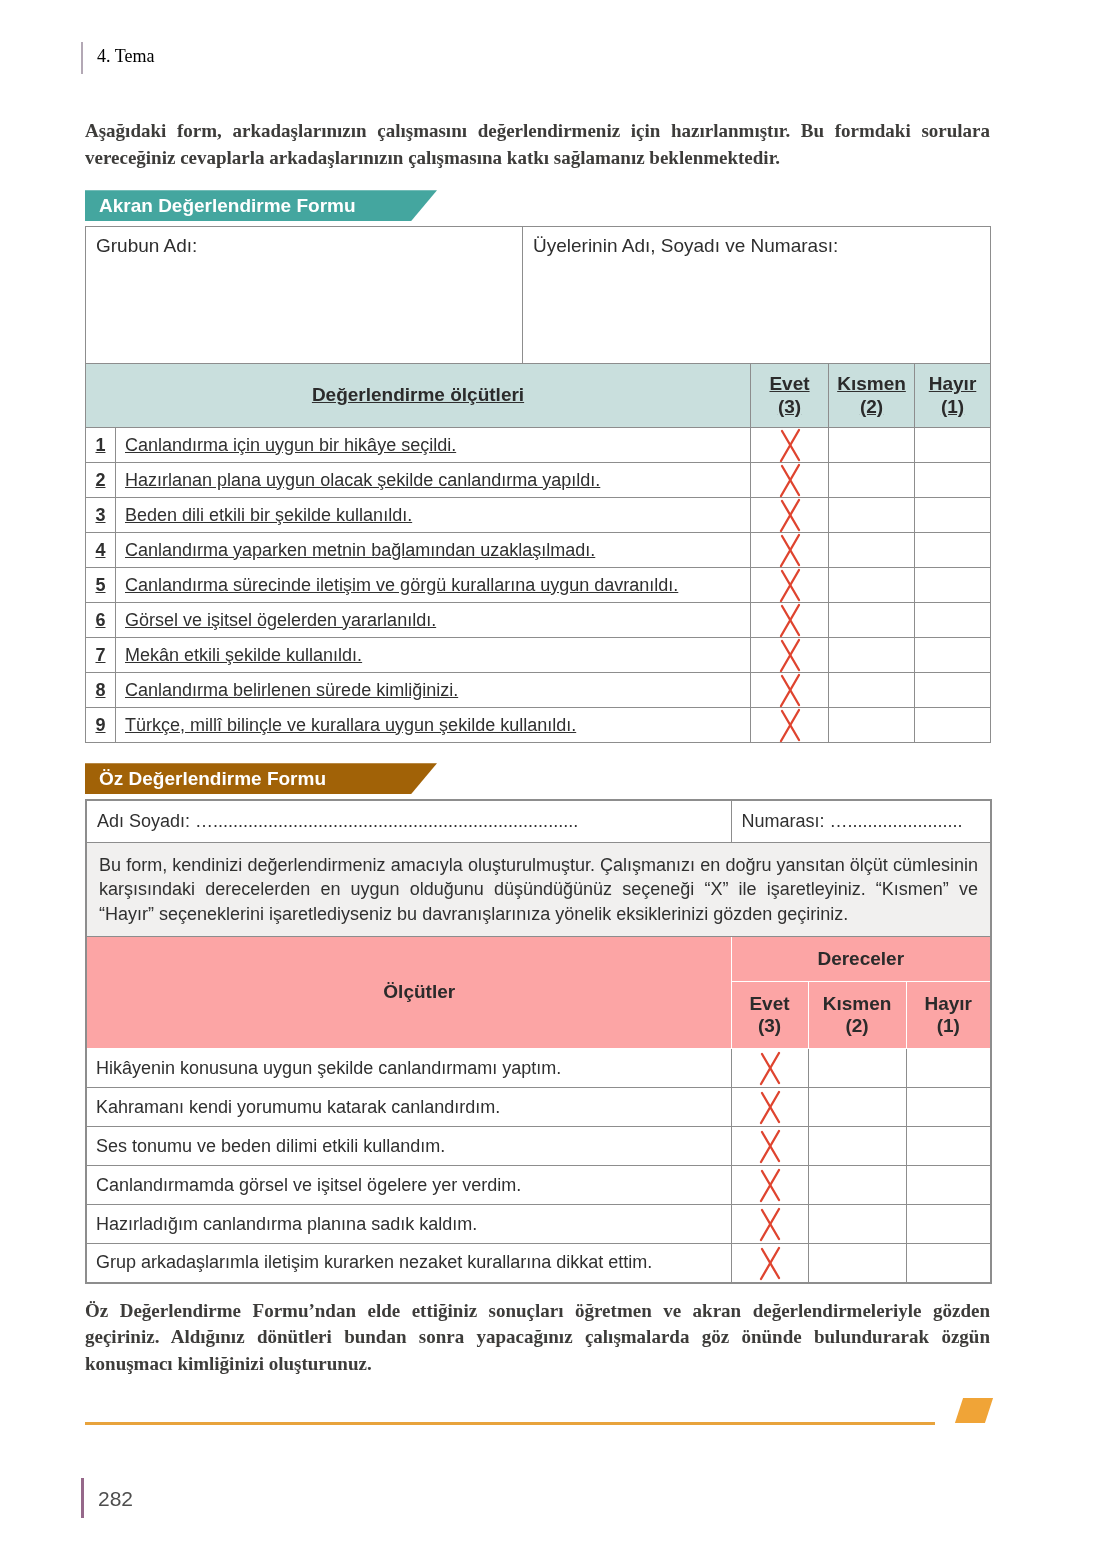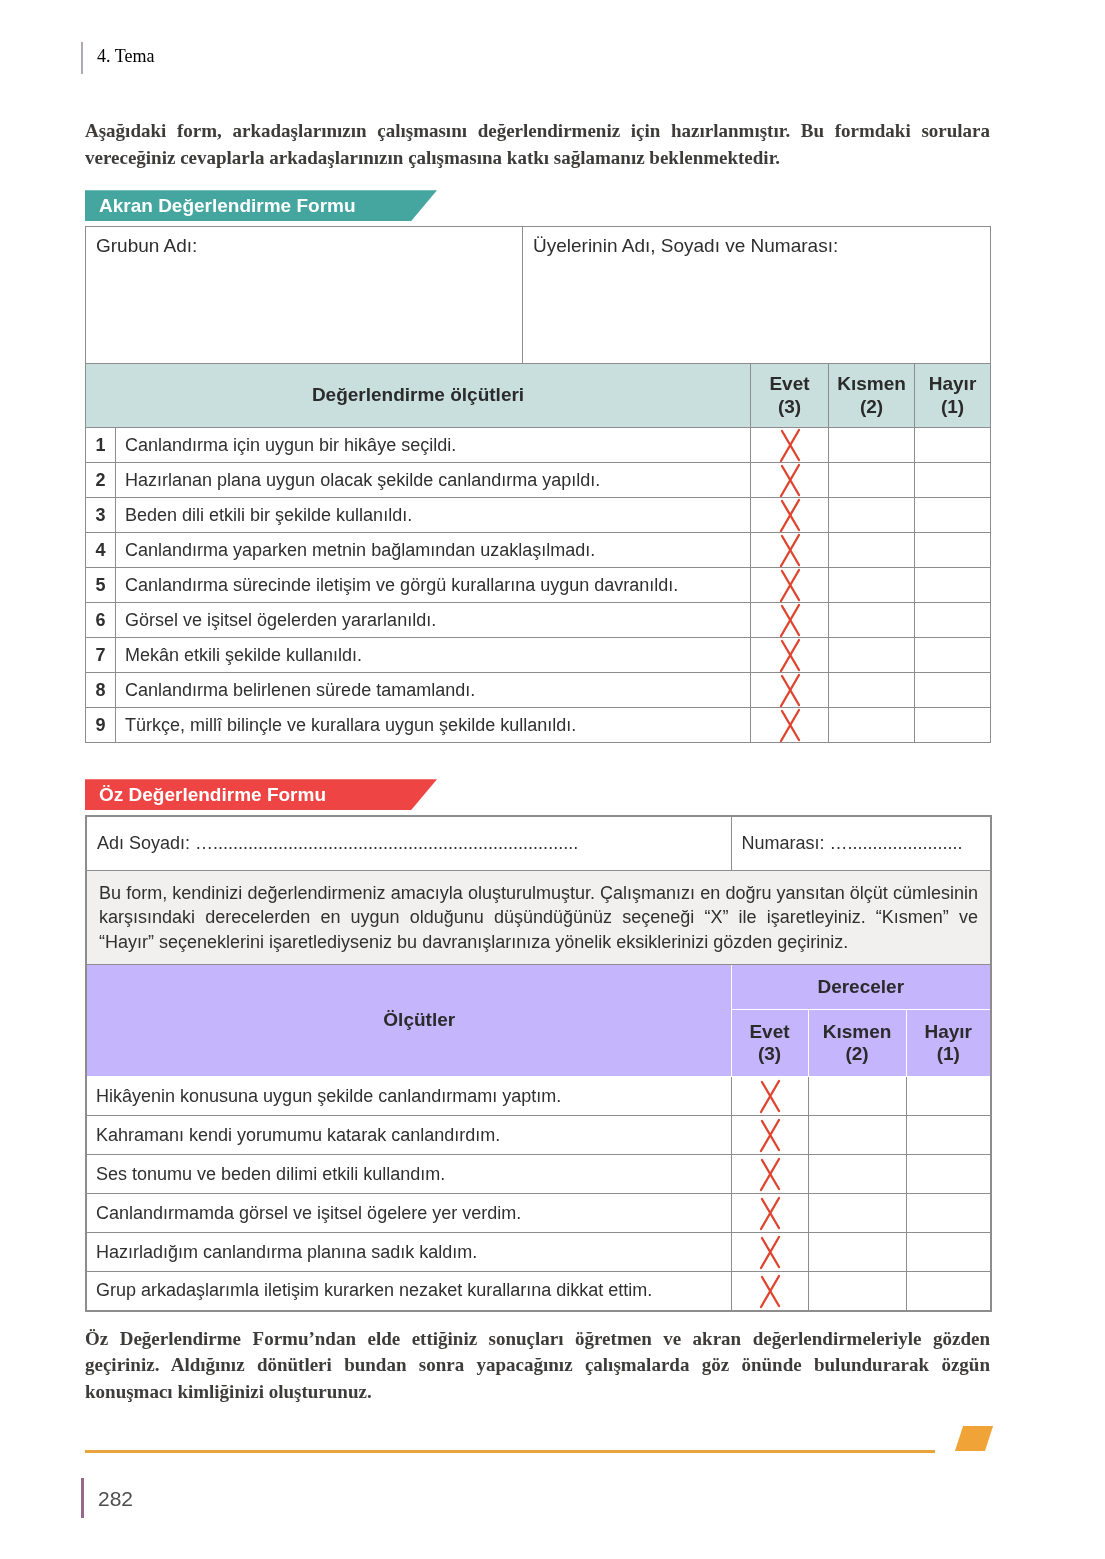--- a/index.html
+++ b/index.html
@@ -44,63 +44,63 @@
     line-height: 31px;
     width: 352px;
     color: #ffffff;
     font-weight: bold;
     font-size: 19px;
     padding-left: 14px;
     box-sizing: border-box;
     clip-path: polygon(0 0, 100% 0, calc(100% - 26px) 100%, 0 100%);
   }
   .banner.peer { margin-top: 14px; background: #44a69f; }
-  .banner.oz   { margin-top: 36px; background: #ef4444; }
+  .banner.oz   { margin-top: 20px; background: #a16207; }
 
   table { border-collapse: collapse; table-layout: fixed; width: 905px; }
   td, th { border: 1px solid #8d8d8d; box-sizing: border-box; }
 
   
   .peer-top { margin-top: 5px; border-radius: 26px; }
   .peer-top td {
     vertical-align: top;
     padding: 8px 10px;
     font-size: 19px;
     height: 137px;
     color: #2e2e2e;
   }
 
   
-  .peer-crit { margin-top: -1px; }
+  .peer-crit { margin-top: -1px; text-decoration: underline; }
   .peer-crit th {
     background: #c9dfdd;
     height: 64px;
     font-size: 19px;
     color: #2b2b2b;
     text-align: center;
     line-height: 1.18;
   }
   .peer-crit td { height: 35px; font-size: 18px; }
   td.num { text-align: center; font-weight: bold; }
   td.crit { padding-left: 9px; }
 
   
   .oz-table { margin-top: 5px; }
   .oz-table td { font-size: 18px; }
-  .oz-table td.name-cell { height: 54px; padding-left: 10px; white-space: nowrap; overflow: hidden; }
+  .oz-table td.name-cell { height: 42px; padding-left: 10px; white-space: nowrap; overflow: hidden; }
   .oz-table td.desc-cell {
     background: #f1f0ef;
     padding: 10px 12px;
     line-height: 1.36;
     text-align: justify;
     height: 92px;
     vertical-align: top;
   }
   .oz-table th {
-    background: #c4b5fd;
+    background: #fca5a5;
     border-color: #ffffff;
     font-size: 19px;
     color: #2b2b2b;
     text-align: center;
     line-height: 1.18;
   }
   .oz-table { border: 2px solid #8d8d8d; }
   .oz-table th.olcutler { height: 112px; padding-left: 22px; }
   .oz-table th.dereceler { height: 44px; }
   .oz-table th.score { height: 66px; }
@@ -273,21 +273,21 @@
                   <path d="M5 7 L22 36" stroke="#df442f" stroke-width="2.3" fill="none" stroke-linecap="round"></path>
                   <path d="M22 6 L4 37" stroke="#df442f" stroke-width="2.3" fill="none" stroke-linecap="round"></path>
                 </svg>
               </span>
             </td>
         <td></td>
         <td></td>
       </tr>
       <tr>
         <td class="num">8</td>
-        <td class="crit">Canlandırma belirlenen sürede tamamlandı.</td>
+        <td class="crit">Canlandırma belirlenen sürede kimliğinizi.</td>
         <td class="xcell">
               <span class="xmark">
                 <svg viewBox="0 0 26 42">
                   <path d="M5 7 L22 36" stroke="#df442f" stroke-width="2.3" fill="none" stroke-linecap="round"></path>
                   <path d="M22 6 L4 37" stroke="#df442f" stroke-width="2.3" fill="none" stroke-linecap="round"></path>
                 </svg>
               </span>
             </td>
         <td></td>
         <td></td>

